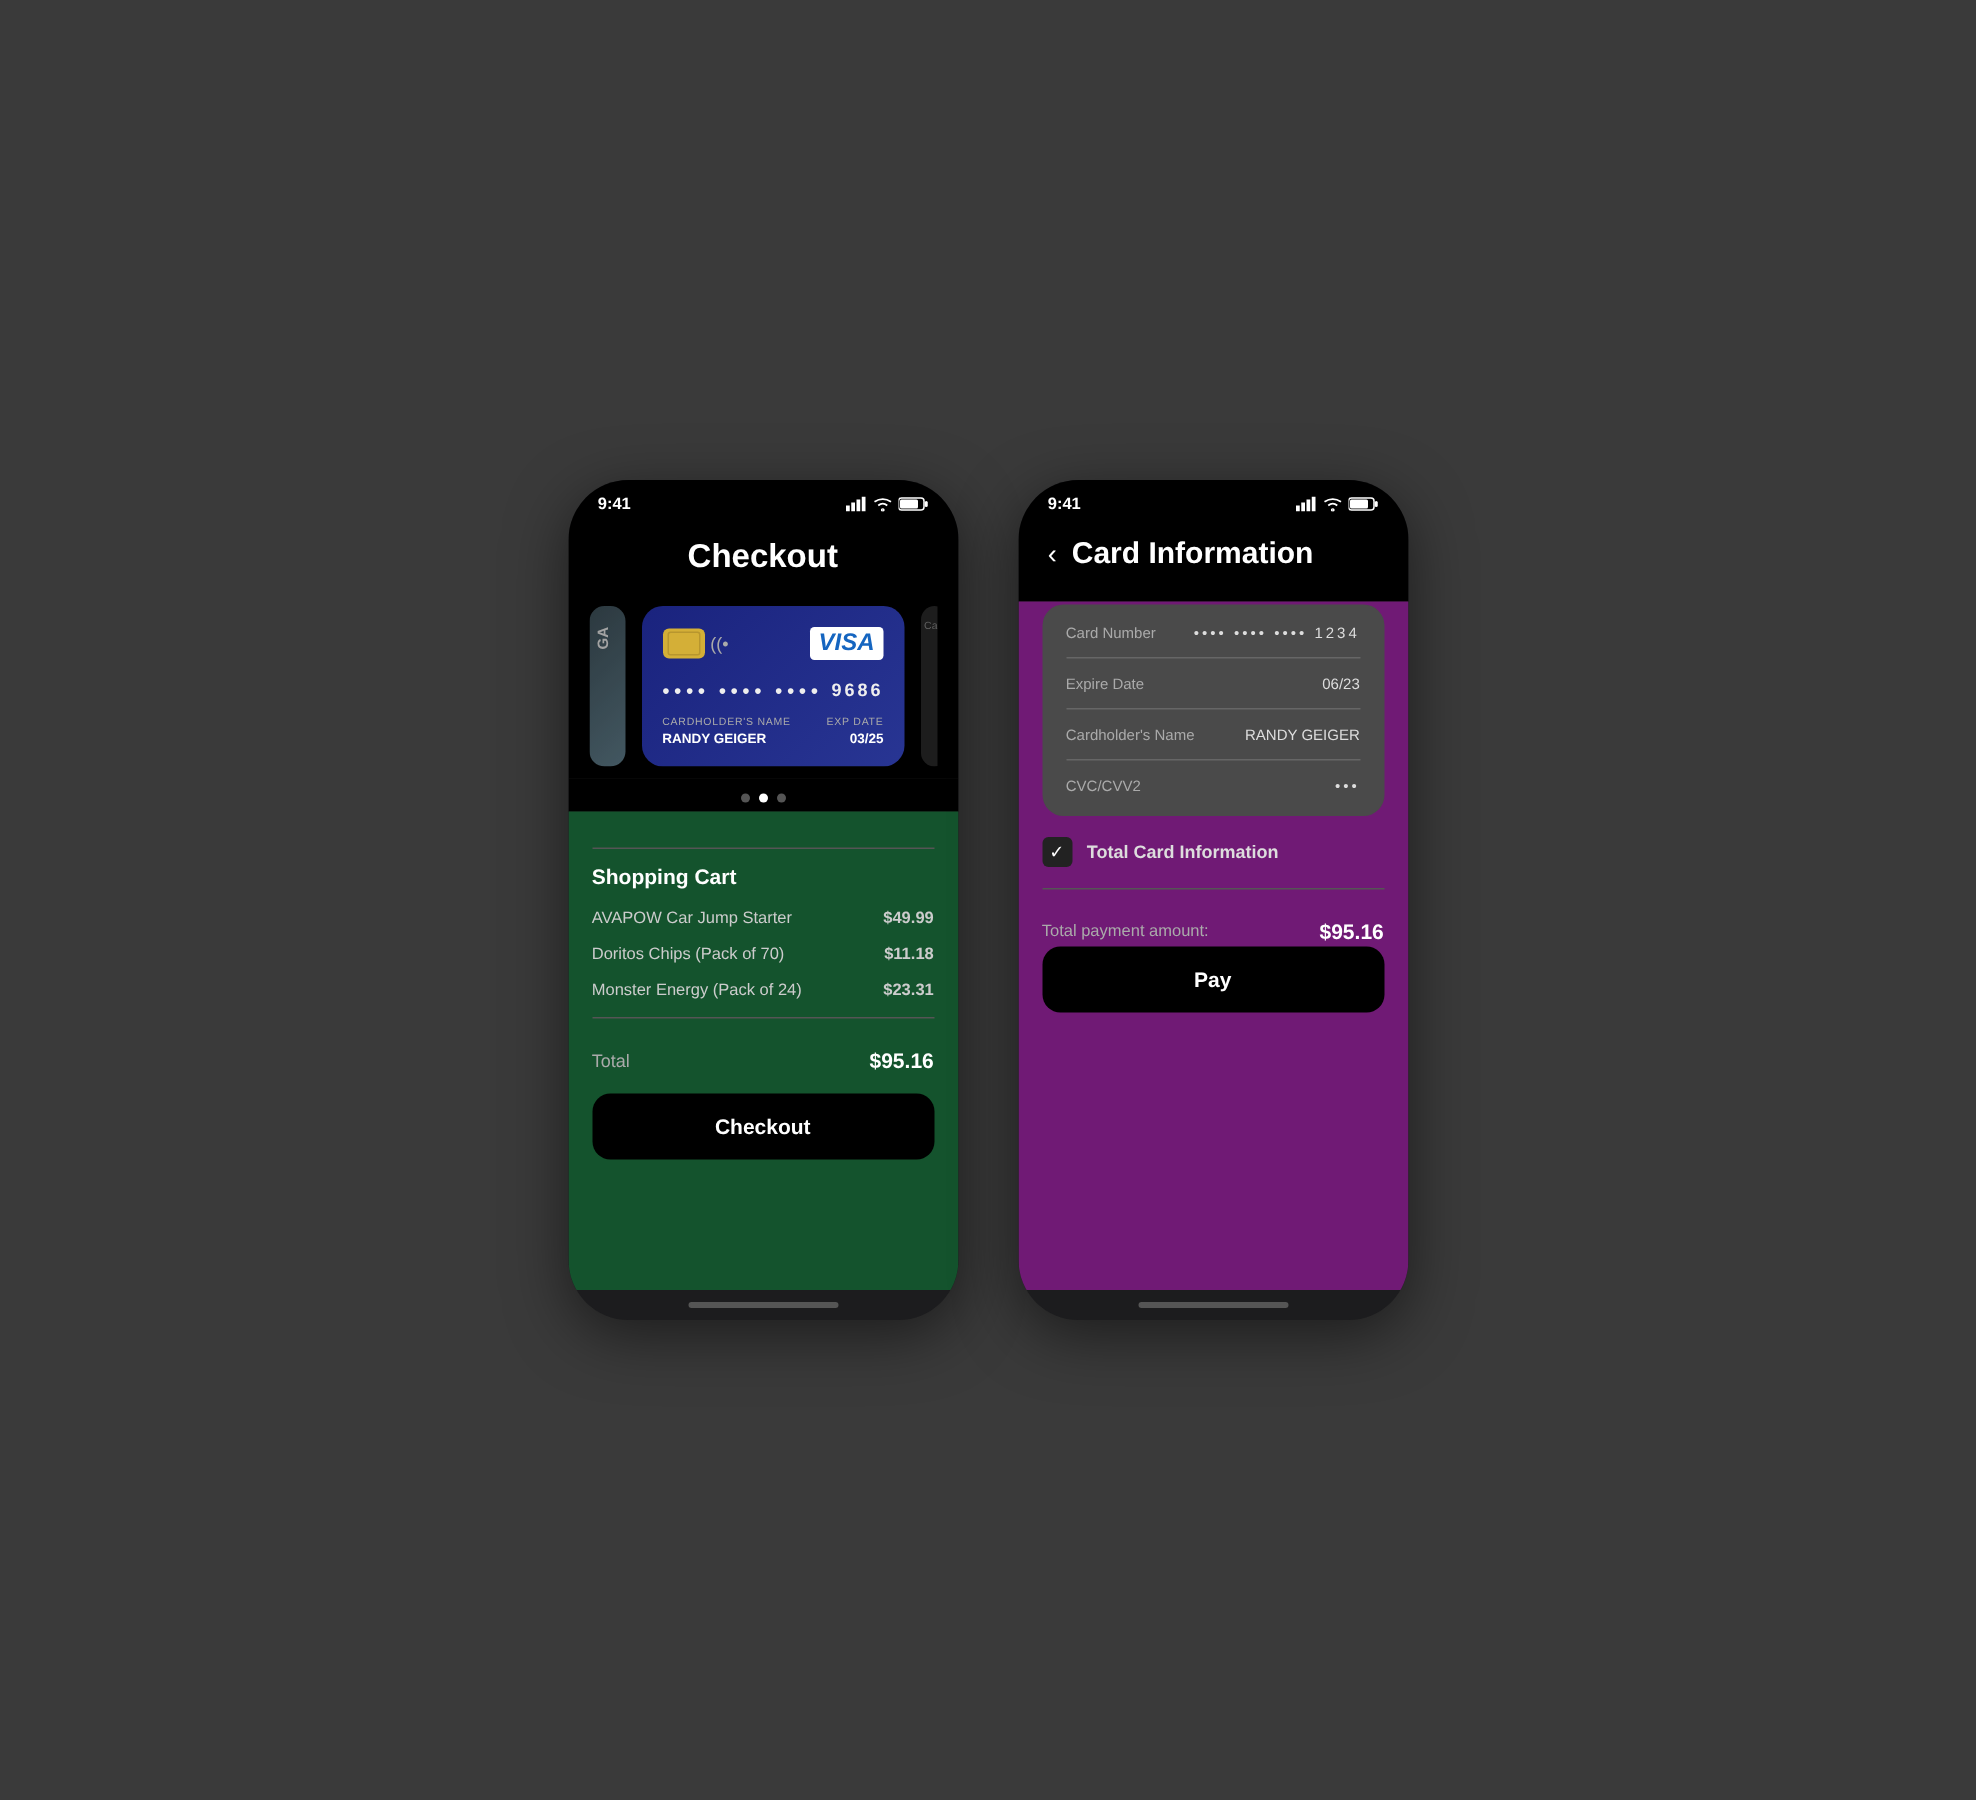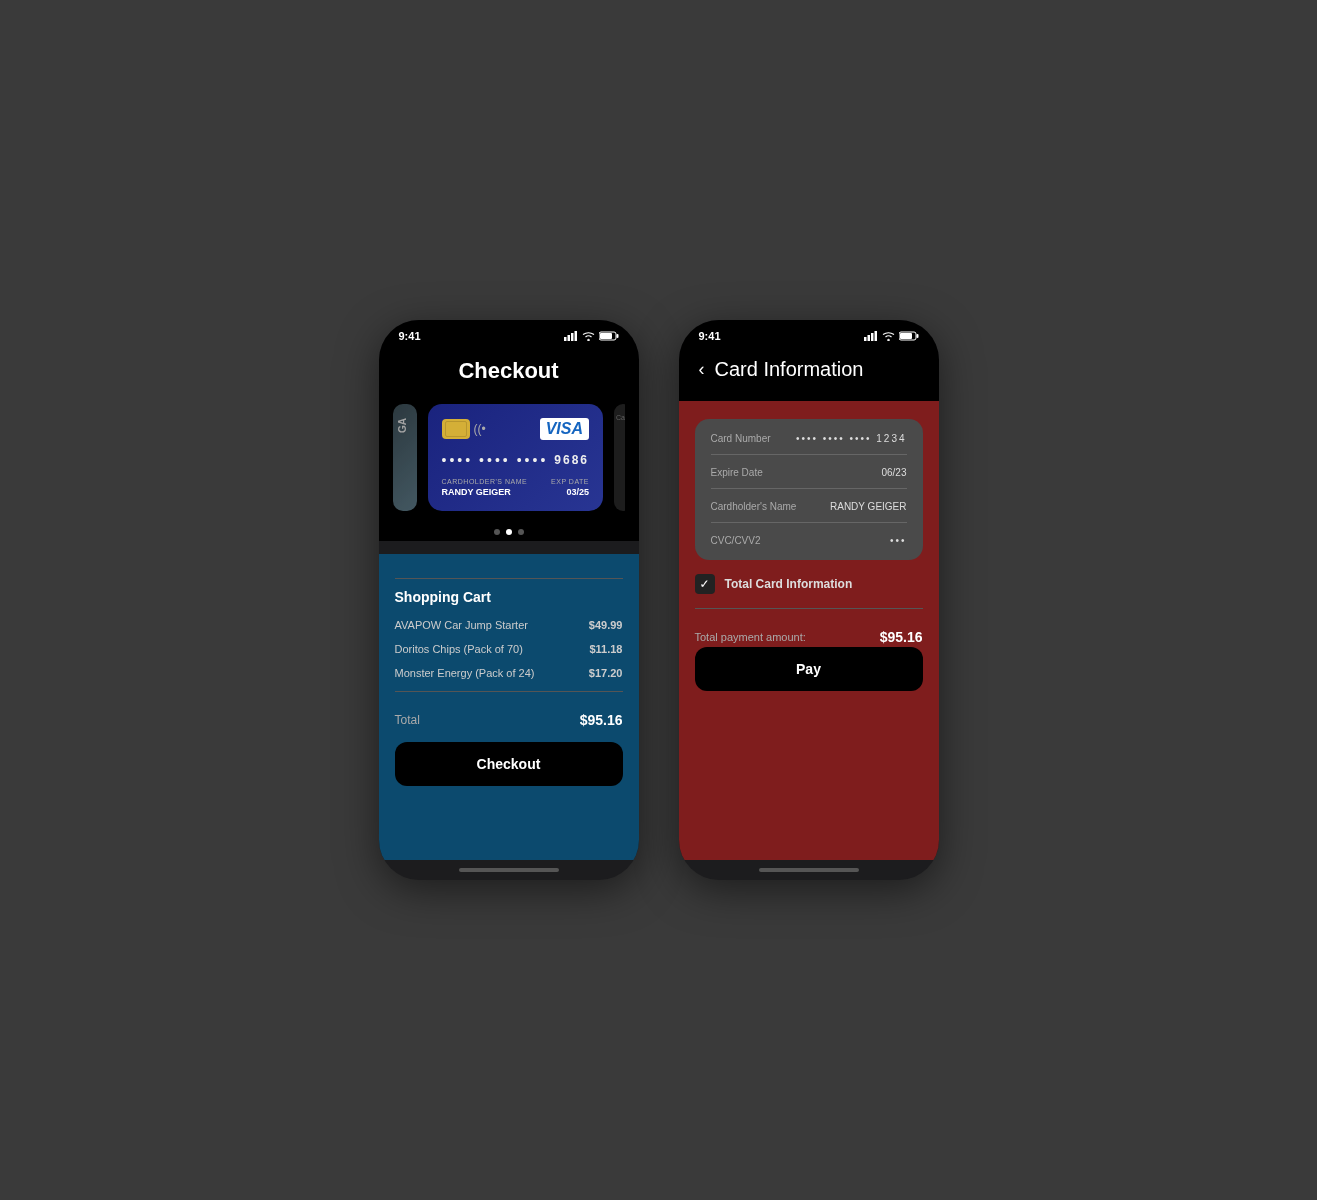--- a/index.html
+++ b/index.html
@@ -148,24 +148,23 @@
       width: 6px;
       height: 6px;
       border-radius: 50%;
       background: #555;
     }
     .carousel-dot.active {
       background: #fff;
     }
 
     .phone1-body {
-      background: #0c4a6e;
+      background: #14532d;
       flex: 1;
       padding: 14px 16px;
-      margin-top: 13px;
     }
 
     .divider {
       border: none;
       border-top: 1px solid #555;
       margin: 10px 0;
     }
 
     .section-title {
       color: #fff;
@@ -240,27 +239,27 @@
     .back-btn {
       color: #fff;
       font-size: 18px;
       cursor: pointer;
       background: none;
       border: none;
     }
     .phone2-header h1 {
       color: #fff;
       font-size: 20px;
-      font-weight: 400;
+      font-weight: 700;
     }
 
     .phone2-body {
-      background: #7f1d1d;
+      background: #701a75;
       flex: 1;
-      padding: 18px 16px;
+      padding: 2px 16px;
     }
 
     .card-form {
       background: #4a4a4a;
       border-radius: 14px;
       padding: 14px 16px;
       margin-bottom: 14px;
     }
 
     .form-field {
@@ -438,21 +437,21 @@
     <div class="cart-item">
       <span class="cart-item-name">AVAPOW Car Jump Starter</span>
       <span class="cart-item-price">$49.99</span>
     </div>
     <div class="cart-item">
       <span class="cart-item-name">Doritos Chips (Pack of 70)</span>
       <span class="cart-item-price">$11.18</span>
     </div>
     <div class="cart-item">
       <span class="cart-item-name">Monster Energy (Pack of 24)</span>
-      <span class="cart-item-price">$17.20</span>
+      <span class="cart-item-price">$23.31</span>
     </div>
 
     <hr class="divider">
     <div class="total-row">
       <span class="total-label">Total</span>
       <span class="total-value">$95.16</span>
     </div>
 
     <button class="checkout-btn">Checkout</button>
   </div>

